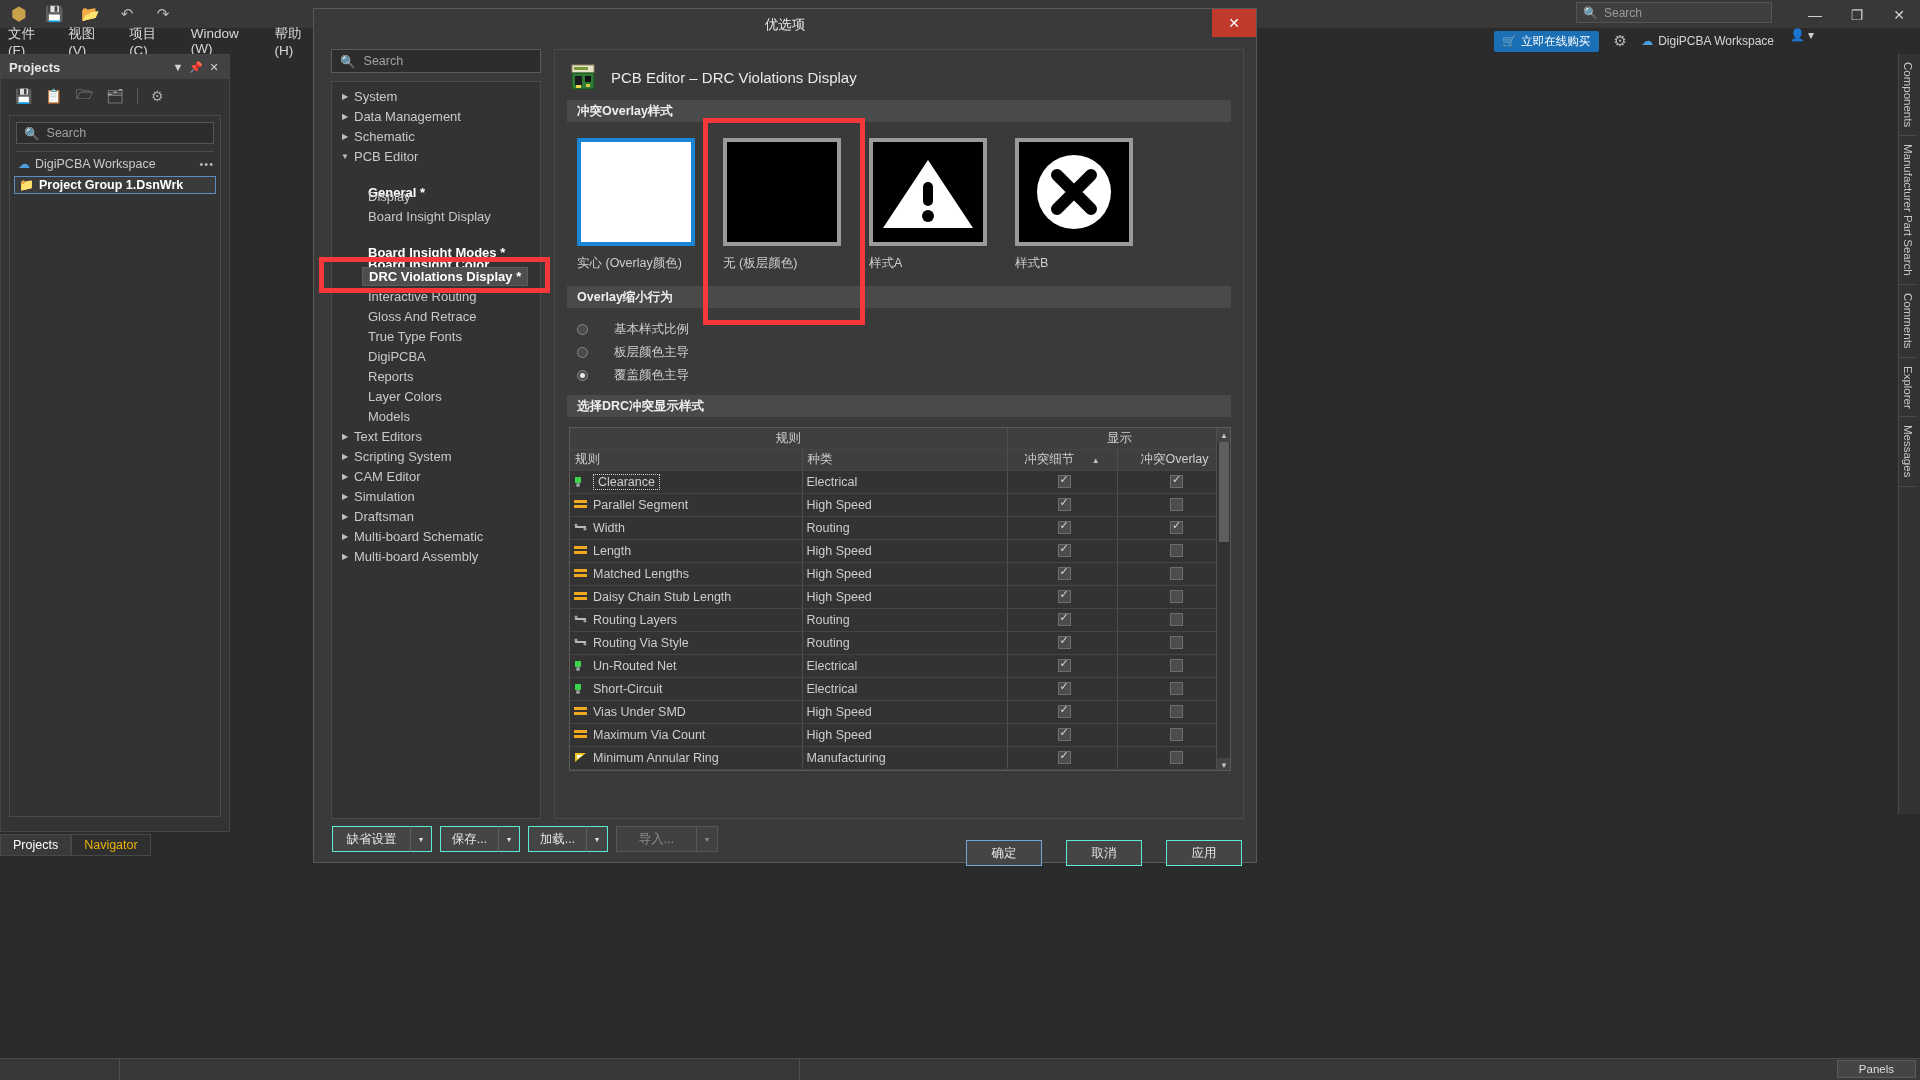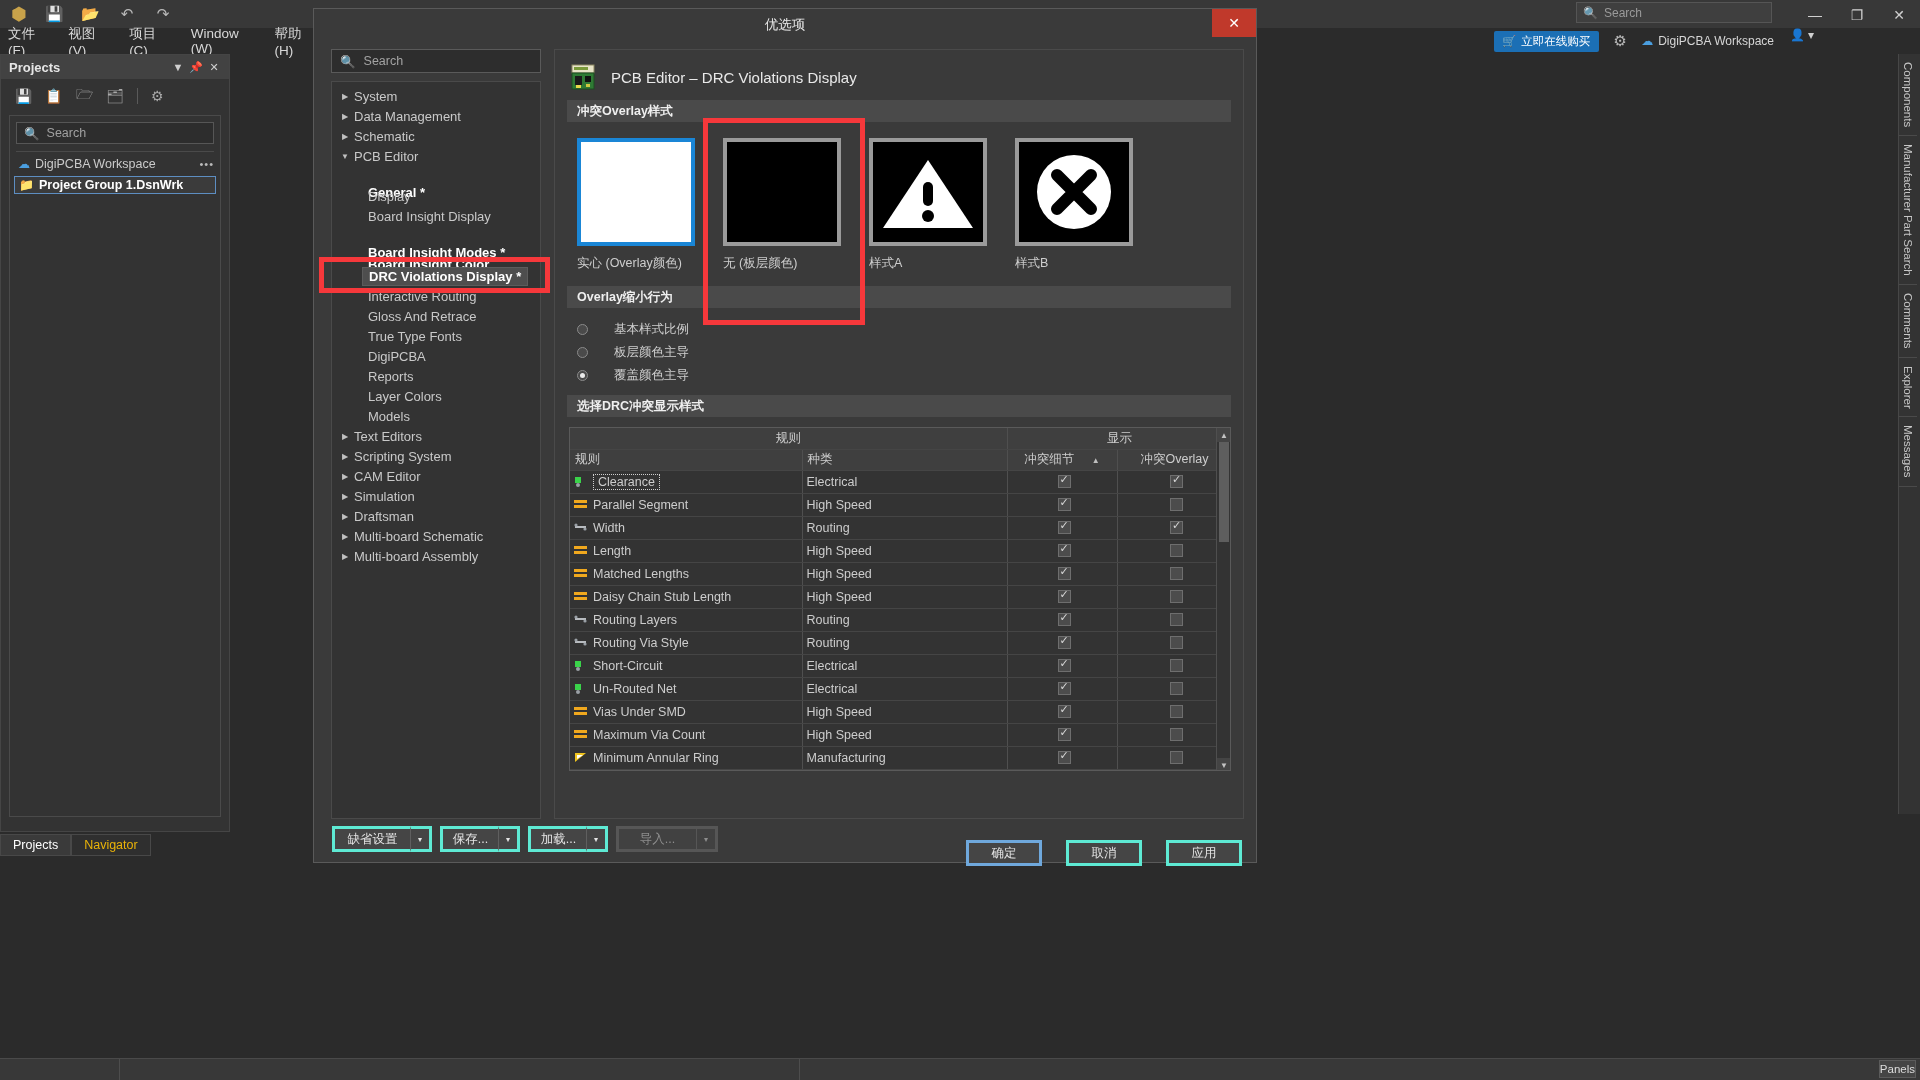--- a/index.html
+++ b/index.html
@@ -87,21 +87,21 @@
   .rdock { position:absolute; top:54px; right:0; width: 22px; height: 760px; background:#333;
            border-left:1px solid #474747; }
   .rdock .vtab { writing-mode: vertical-rl; font-size: 11.5px; color:#c6c6c6;
                  padding: 8px 3px; border-bottom:1px solid #4a4a4a; text-align:center; }
 
   
   .statusbar { position:absolute; bottom:0; left:0; width:1920px; height: 22px; background:#383838;
                border-top:1px solid #4a4a4a; display:flex; align-items:center; }
   .statusbar .seg { height:22px; border-right:1px solid #4d4d4d; }
   .panels-btn { position:absolute; right:4px; bottom:2px; background:#454545; border:1px solid #5b5b5b;
-                font-size:11.5px; padding:2px 0; color:#ddd; }
+                font-size:11.5px; padding:2px 21px; color:#ddd; }
 
   
   .dialog {
     position: absolute; left: 313px; top: 8px; width: 944px; height: 855px;
     background: #3a3a3a; border: 1px solid #5a5a5a;
   }
   .dlg-title { height: 32px; position:relative; display:flex; align-items:center; justify-content:center;
                font-size: 13.5px; color:#e8e8e8; }
   .dlg-close { position:absolute; right:0; top:0; width: 44px; height: 28px; background:#c0392b;
                color:#fff; display:flex; align-items:center; justify-content:center; font-size:14px;}
@@ -162,21 +162,21 @@
          position:relative; vertical-align:-2px;}
   .cbx.on::after { content:'✓'; position:absolute; left:1px; top:-3px; font-size:11px; color:#d8d8d8; }
   .scrollbar { position:absolute; right:0; top:0; width: 14px; height: 344px; background:#333;
                border-left:1px solid #4f4f4f; }
   .sb-thumb { position:absolute; top: 14px; left:2px; width: 10px; height: 100px; background:#5e5e5e;}
   .sb-arrow { position:absolute; left:0; width:14px; height:14px; display:flex; align-items:center;
               justify-content:center; font-size:8px; color:#c2c2c2; background:#444; }
 
   
   .dlg-foot { position:absolute; left: 0; bottom: 0; width: 944px; height: 46px; }
-  .btn { background:#454545; border:3px solid #5eead4; color:#e4e4e4; font-size:12.5px;
+  .btn { background:#454545; border:1px solid #5eead4; color:#e4e4e4; font-size:12.5px;
          display:flex; align-items:center; justify-content:center; height: 26px; }
   .split { display:flex; }
   .split .main { width: 78px; border-right: none; }
   .split .arrow { width: 22px; border-left:1px solid #5f5f5f; font-size:8px; }
   .split.dim .main, .split.dim .arrow { color:#8d8d8d; background:#414141; border-color:#565656;}
   .btn.ok { border-color:#6fa8dc; width: 76px; }
   .btn.plain { width: 76px; }
 
   
   .redbox { position:absolute; border: 5px solid #f6383b; pointer-events:none; }
@@ -541,30 +541,30 @@
                       <circle cx="11" cy="7" r="1.6" fill="#9aa0a6"></circle>
                     </svg></span><span>Routing Via Style</span></td>
             <td>Routing</td>
             <td class="ctr"><span class="cbx on"></span></td>
             <td class="ctr"><span class="cbx"></span></td>
           </tr>
           <tr>
             <td><span class="ricon"><svg width="14" height="11">
                       <rect x="1" y="1" width="6" height="6" fill="#3ad34a"></rect>
                       <circle cx="4" cy="9" r="2" fill="#9aa0a6"></circle>
-                    </svg></span><span>Short-Circuit</span></td>
+                    </svg></span><span>Un-Routed Net</span></td>
             <td>Electrical</td>
             <td class="ctr"><span class="cbx on"></span></td>
             <td class="ctr"><span class="cbx"></span></td>
           </tr>
           <tr>
             <td><span class="ricon"><svg width="14" height="11">
                       <rect x="1" y="1" width="6" height="6" fill="#3ad34a"></rect>
                       <circle cx="4" cy="9" r="2" fill="#9aa0a6"></circle>
-                    </svg></span><span>Un-Routed Net</span></td>
+                    </svg></span><span>Short-Circuit</span></td>
             <td>Electrical</td>
             <td class="ctr"><span class="cbx on"></span></td>
             <td class="ctr"><span class="cbx"></span></td>
           </tr>
           <tr>
             <td><span class="ricon"><svg width="14" height="11">
                       <rect x="0" y="1" width="13" height="3" fill="#f0a81e"></rect>
                       <rect x="0" y="6" width="13" height="3" fill="#f0a81e"></rect>
                     </svg></span><span>Vias Under SMD</span></td>
             <td>High Speed</td>

